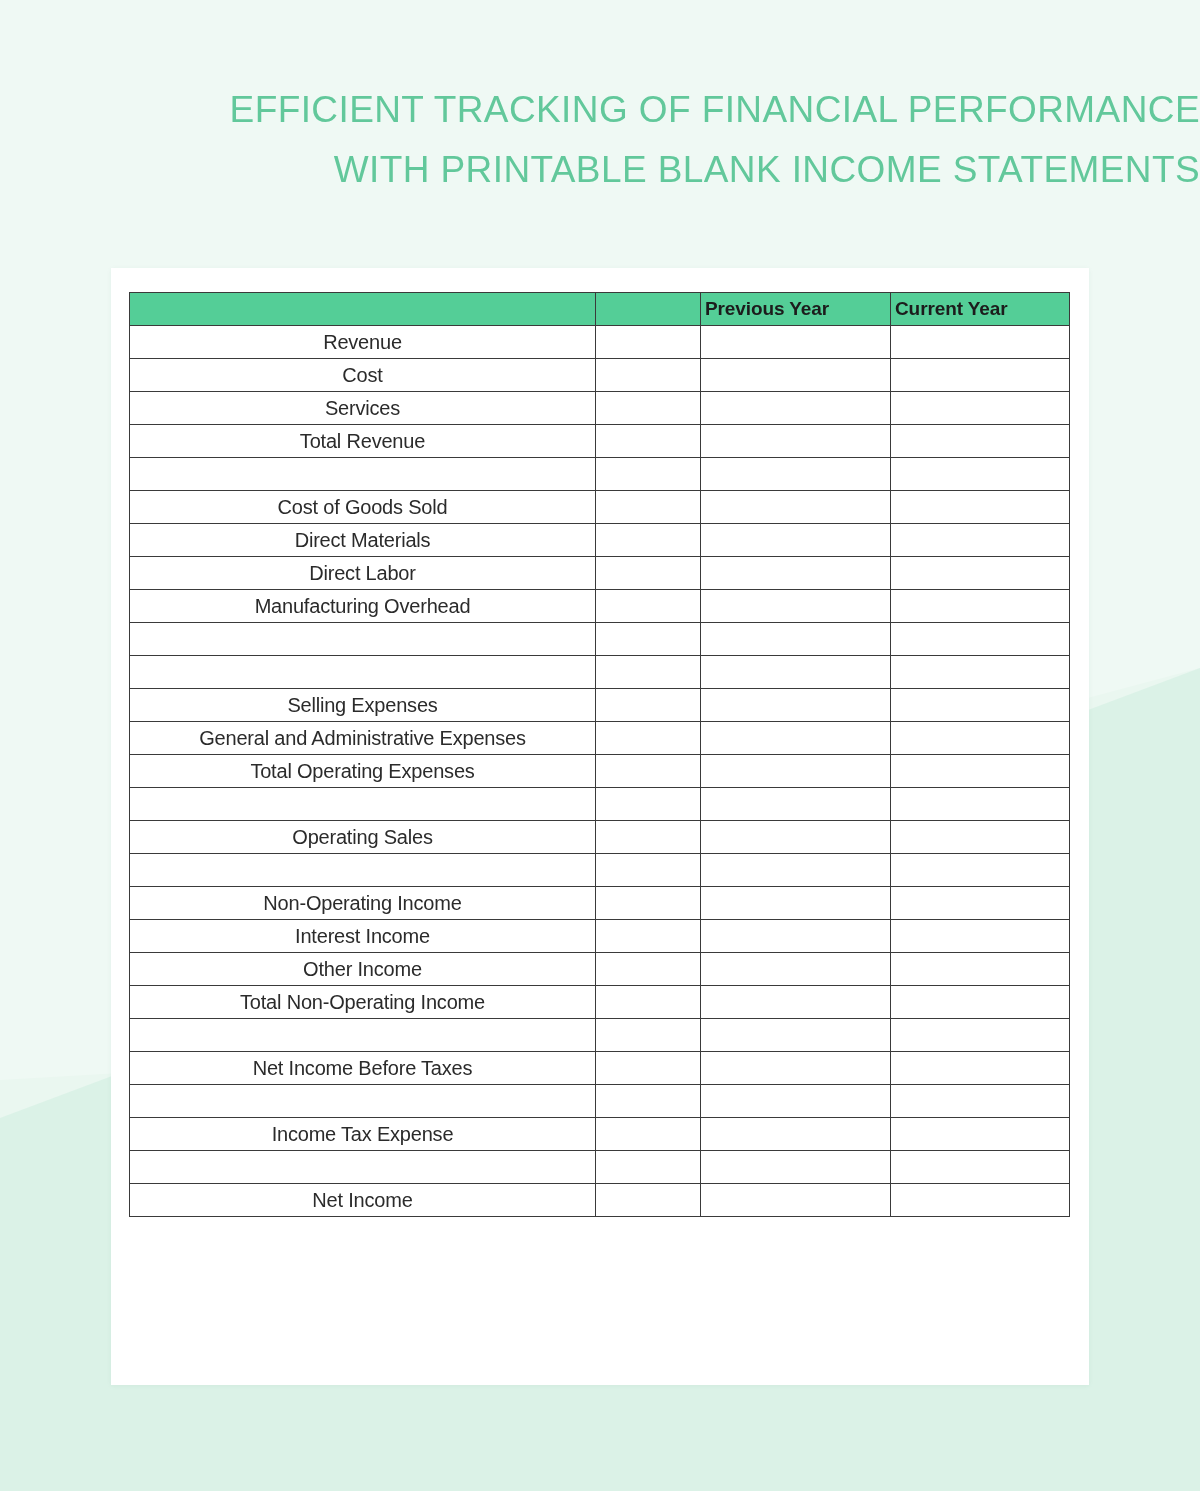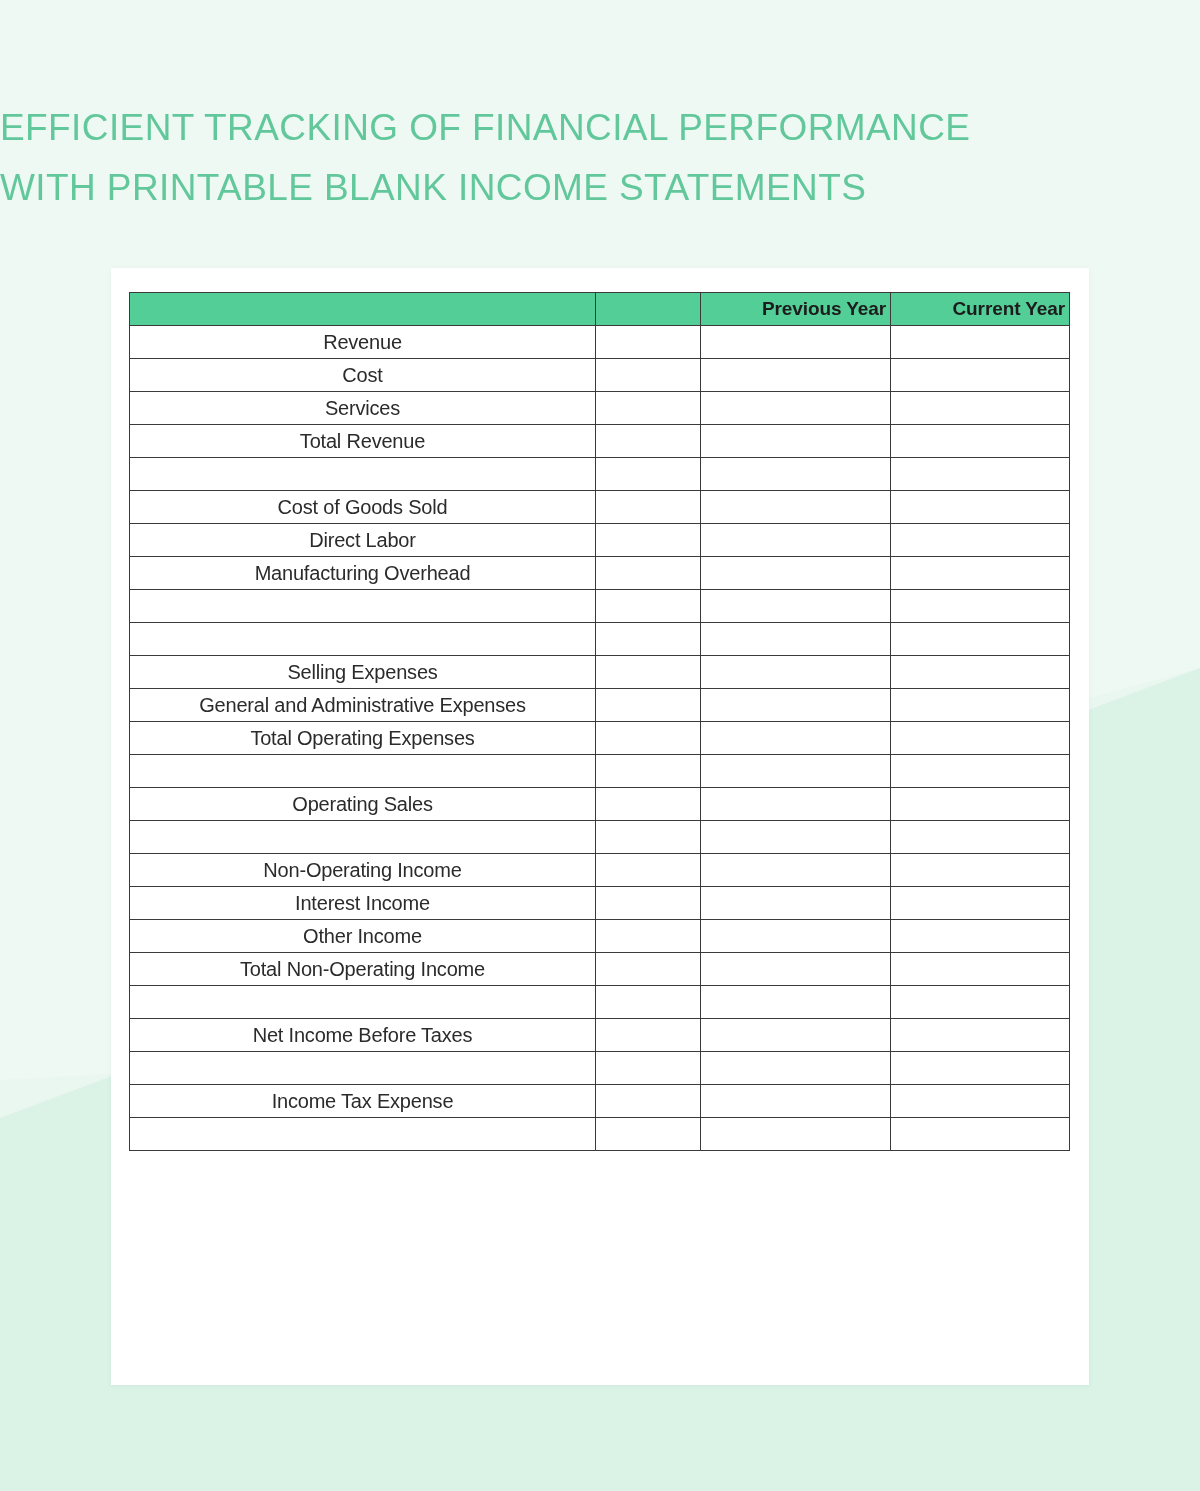--- a/index.html
+++ b/index.html
@@ -21,24 +21,24 @@
     inset: 0;
     width: 1200px;
     height: 1491px;
     z-index: 0;
     pointer-events: none;
   }
 
   
   #page-title {
     position: absolute;
-    top: 98px;
+    top: 80px;
     left: 0;
     width: 1200px;
-    text-align: left;
+    text-align: right;
     z-index: 2;
     color: #62c89b;
     font-family: "Liberation Sans", sans-serif;
     font-size: 37px;
     line-height: 1.62;
     letter-spacing: 0.4px;
     font-weight: 400;
     text-transform: uppercase;
     white-space: pre-line;
   }
@@ -76,21 +76,21 @@
     height: 33px;
     padding: 0 4px;
     box-sizing: border-box;
   }
 
   thead th {
     background: #54ce97;
     color: #1c1c1c;
     font-size: 19px;
     font-weight: bold;
-    text-align: right;
+    text-align: left;
     height: 31px;
     letter-spacing: -0.1px;
   }
   thead th.hdr-blank { border-bottom-color: #2f6e51; }
 
   tbody td.cell-label {
     text-align: center;
     vertical-align: middle;
     font-size: 20px;
     color: #2b2b2b;
@@ -162,20 +162,26 @@
           <td class="cell-value"></td>
           <td class="cell-value"></td>
         </tr>
         <tr>
           <td class="cell-label">Cost of Goods Sold</td>
           <td class="cell-value"></td>
           <td class="cell-value"></td>
           <td class="cell-value"></td>
         </tr>
         <tr>
+          <td class="cell-label">Direct Materials</td>
+          <td class="cell-value"></td>
+          <td class="cell-value"></td>
+          <td class="cell-value"></td>
+        </tr>
+        <tr>
           <td class="cell-label">Direct Labor</td>
           <td class="cell-value"></td>
           <td class="cell-value"></td>
           <td class="cell-value"></td>
         </tr>
         <tr>
           <td class="cell-label">Manufacturing Overhead</td>
           <td class="cell-value"></td>
           <td class="cell-value"></td>
           <td class="cell-value"></td>
@@ -271,20 +277,26 @@
           <td class="cell-value"></td>
         </tr>
         <tr>
           <td class="cell-label">Income Tax Expense</td>
           <td class="cell-value"></td>
           <td class="cell-value"></td>
           <td class="cell-value"></td>
         </tr>
         <tr class="row-blank">
           <td class="cell-label"></td>
+          <td class="cell-value"></td>
+          <td class="cell-value"></td>
+          <td class="cell-value"></td>
+        </tr>
+        <tr>
+          <td class="cell-label">Net Income</td>
           <td class="cell-value"></td>
           <td class="cell-value"></td>
           <td class="cell-value"></td>
         </tr>
       </tbody>
   </table>
 
 </div>
 
 </body></html>

